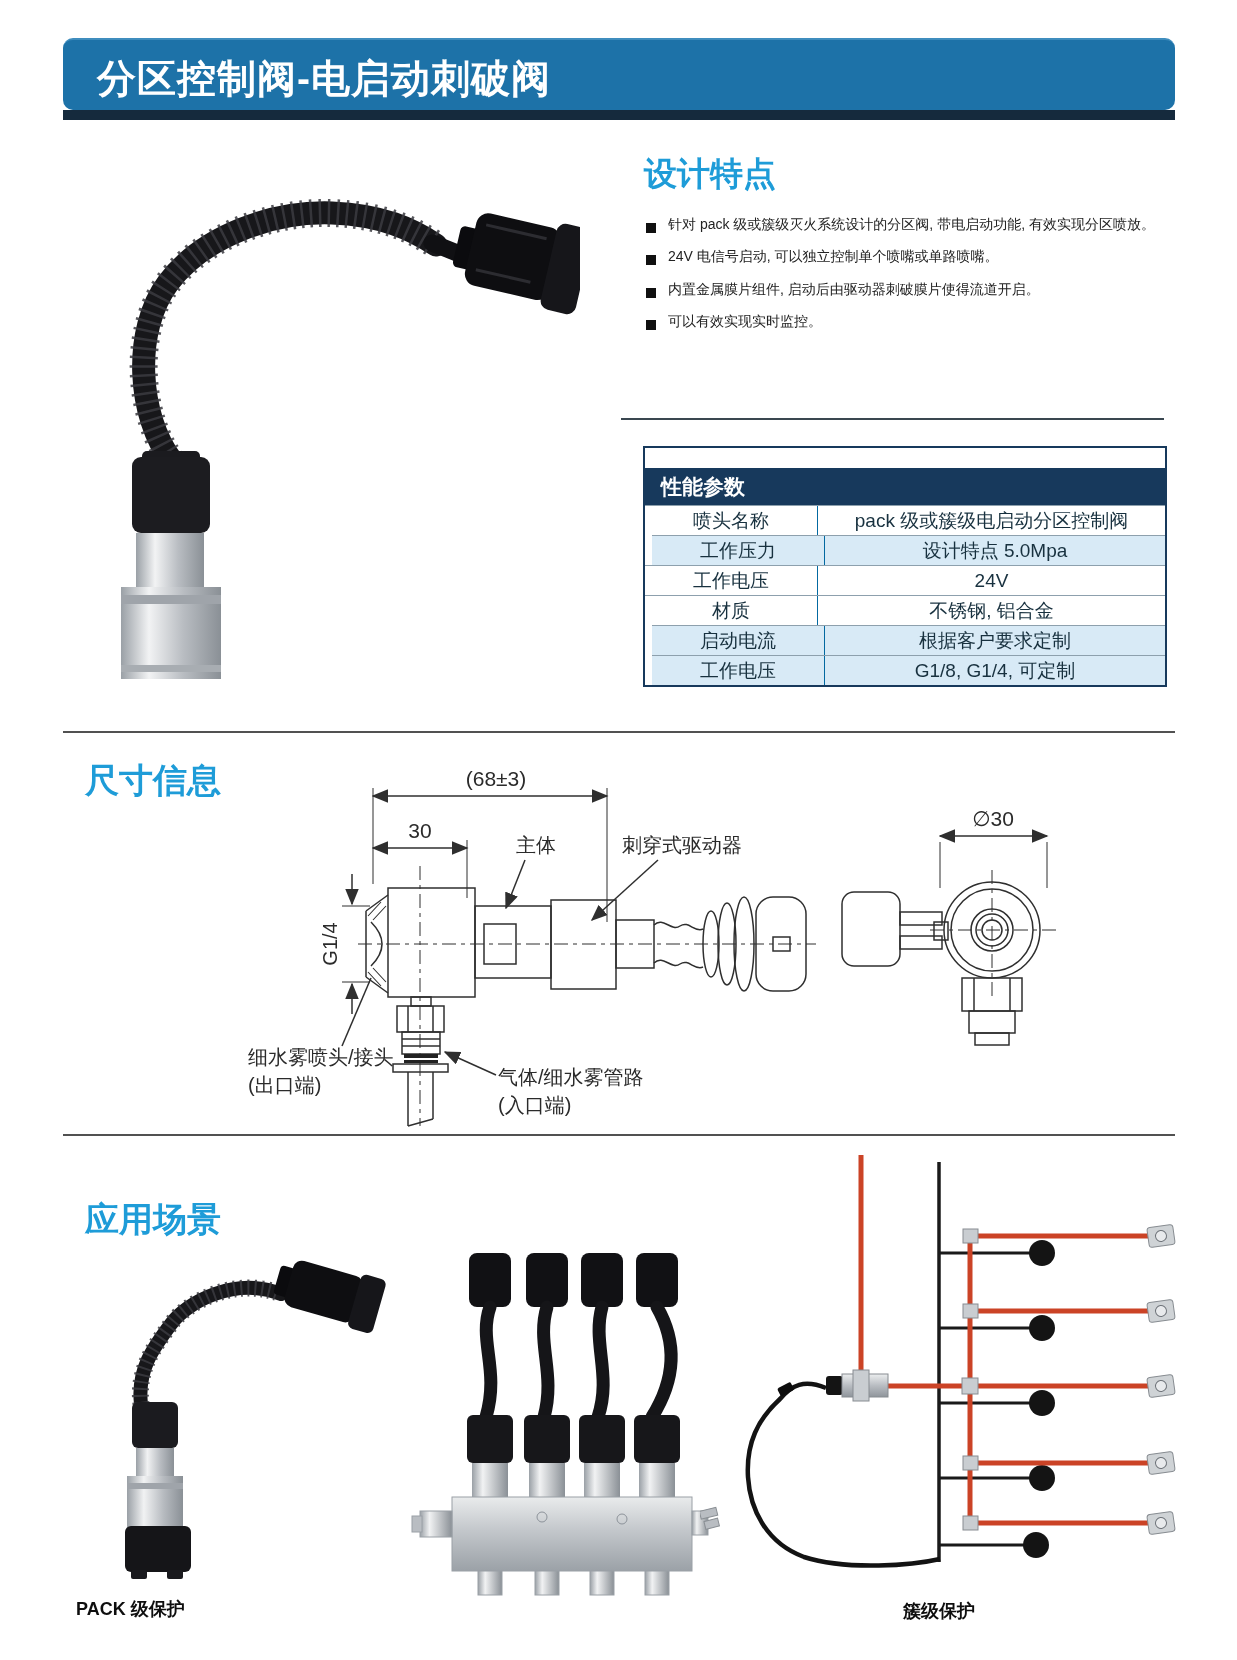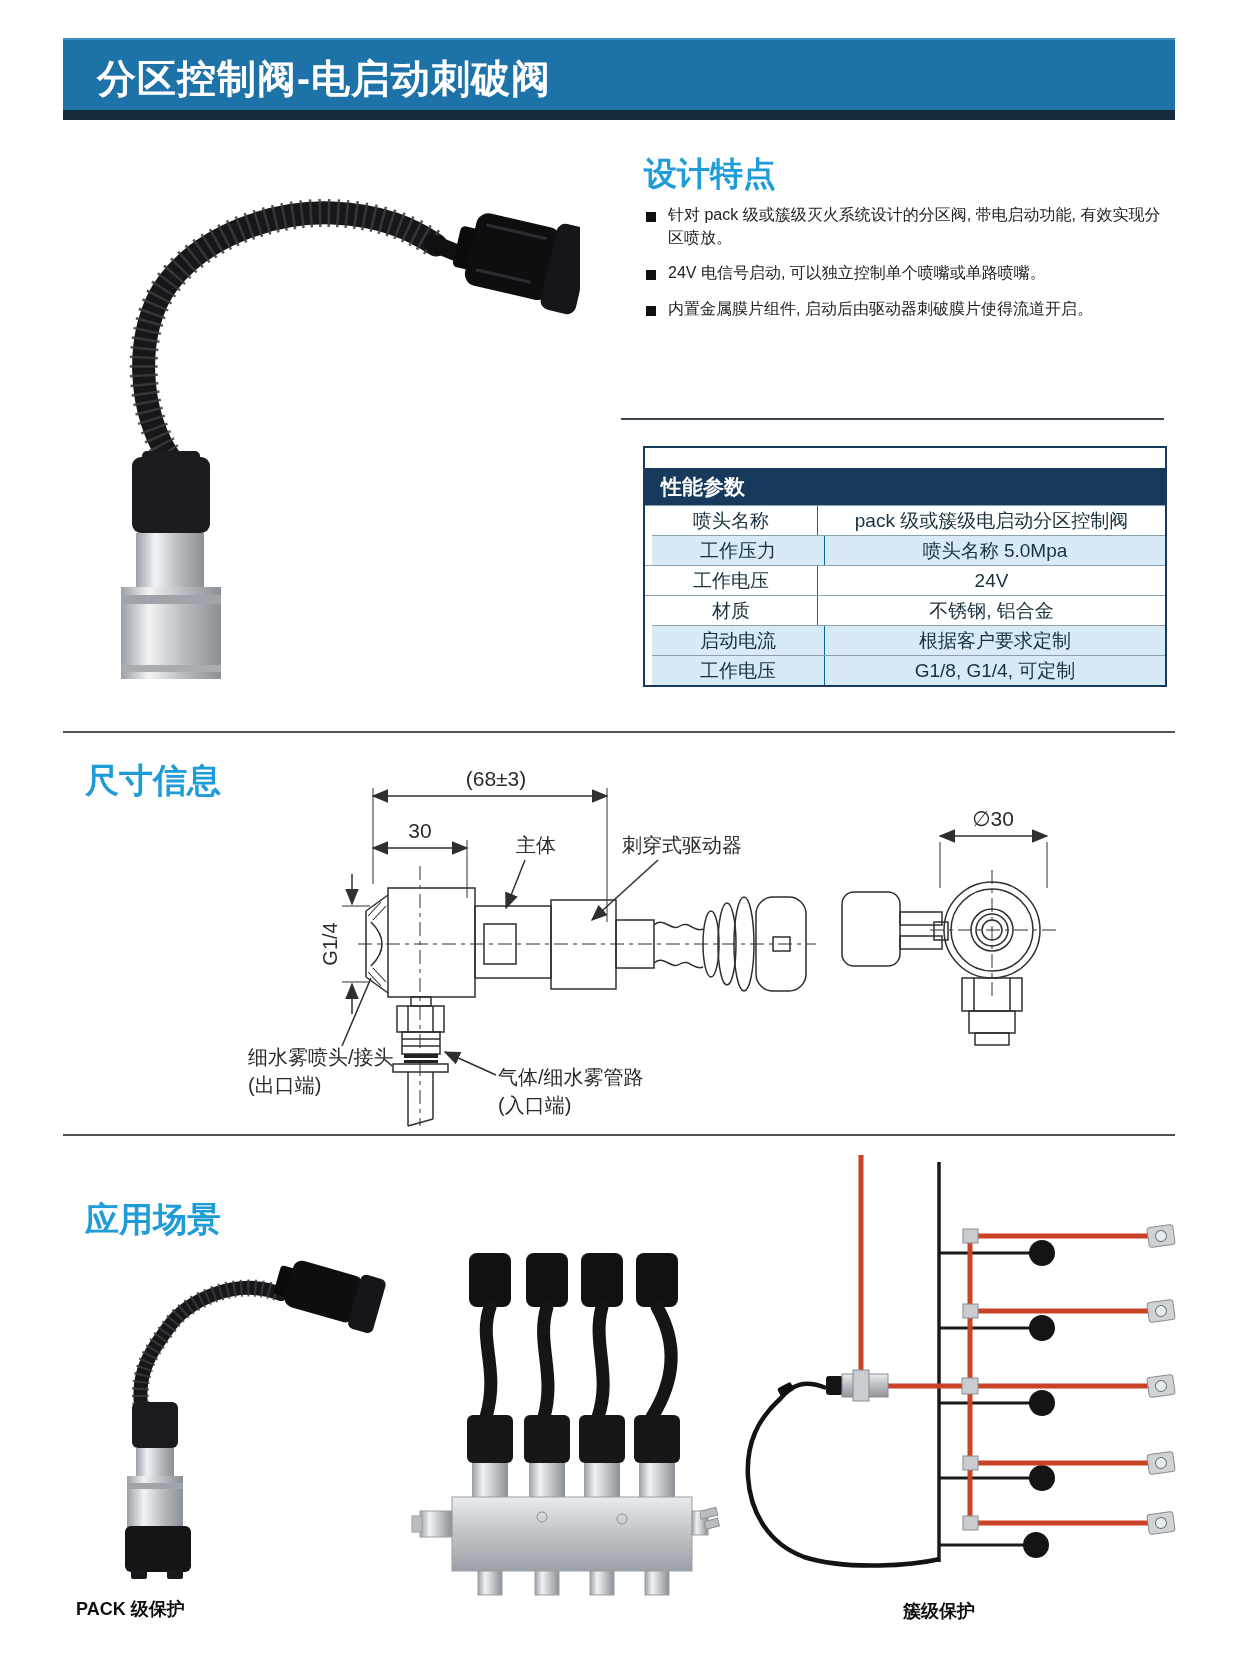--- a/index.html
+++ b/index.html
@@ -1,26 +1,26 @@
 <!DOCTYPE html>
 <html><head>
 <meta charset="utf-8">
 <style>
   html,body{margin:0;padding:0;background:#ffffff;}
   .page{position:relative;width:1237px;height:1660px;background:#ffffff;overflow:hidden;
         font-family:"Liberation Sans","DejaVu Sans",sans-serif;color:#222;}
   
-  .banner{position:absolute;left:63px;top:38px;width:1112px;height:70px;background:#1d72a8;border-top:2px solid #3f8dbe;}
+  .banner{position:absolute;left:63px;top:38px;width:1112px;height:70px;background:#1d72a8;border-top:2px solid #3f8dbe;border-radius:10px;}
   .banner-title{position:absolute;left:34px;top:12px;font-size:39px;font-weight:bold;color:#ffffff;letter-spacing:1px;white-space:nowrap;}
   .banner-dark{position:absolute;left:63px;top:110px;width:1112px;height:10px;background:#152a3d;}
   
   .section-title{position:absolute;font-size:33px;font-weight:bold;color:#1e9cd8;white-space:nowrap;}
   
   .features{position:absolute;left:644px;top:203px;width:530px;}
-  .bullet{display:flex;margin-bottom:12px;font-size:16px;line-height:1.45;color:#222;}
+  .bullet{display:flex;margin-bottom:12px;font-size:14px;line-height:1.45;color:#222;margin-top:11px;}
   .bullet .sq{flex:0 0 10px;width:10px;height:10px;background:#101010;margin:9px 12px 0 2px;}
   .bullet .bt{flex:1;}
   
   .top-rule{position:absolute;left:621px;top:418px;width:543px;height:2px;background:#3a4750;}
   
   .param-table{position:absolute;left:643px;top:446px;width:520px;border:2px solid #17395c;background:#fff;}
   .pt-header{height:37px;background:#17395c;color:#ffffff;font-weight:bold;font-size:21px;display:flex;align-items:center;padding-left:16px;margin-top:20px;}
   .pt-row{display:flex;height:29px;font-size:19px;color:#18313f;border-top:1px solid #8da0ad;}
   .pt-row:first-of-type{border-top:none;}
   .pt-row.alt{background:#d8eaf6;margin-left:7px;}
@@ -81,32 +81,36 @@
       <span class="bt">针对 pack 级或簇级灭火系统设计的分区阀, 带电启动功能, 有效实现分区喷放。</span>
     </div>
     <div class="bullet">
       <span class="sq"></span>
       <span class="bt">24V 电信号启动, 可以独立控制单个喷嘴或单路喷嘴。</span>
     </div>
     <div class="bullet">
       <span class="sq"></span>
       <span class="bt">内置金属膜片组件, 启动后由驱动器刺破膜片使得流道开启。</span>
     </div>
+    <div class="bullet">
+      <span class="sq"></span>
+      <span class="bt">可以有效实现实时监控。</span>
+    </div>
   </div>
 
   <div class="top-rule"></div>
   <div class="param-table">
     <div class="pt-header">性能参数</div>
     <div class="pt-row">
       <div class="pt-label">喷头名称</div>
       <div class="pt-value">pack 级或簇级电启动分区控制阀</div>
     </div>
     <div class="pt-row alt">
       <div class="pt-label">工作压力</div>
-      <div class="pt-value">喷头名称 5.0Mpa</div>
+      <div class="pt-value">设计特点 5.0Mpa</div>
     </div>
     <div class="pt-row">
       <div class="pt-label">工作电压</div>
       <div class="pt-value">24V</div>
     </div>
     <div class="pt-row">
       <div class="pt-label">材质</div>
       <div class="pt-value">不锈钢, 铝合金</div>
     </div>
     <div class="pt-row alt">

